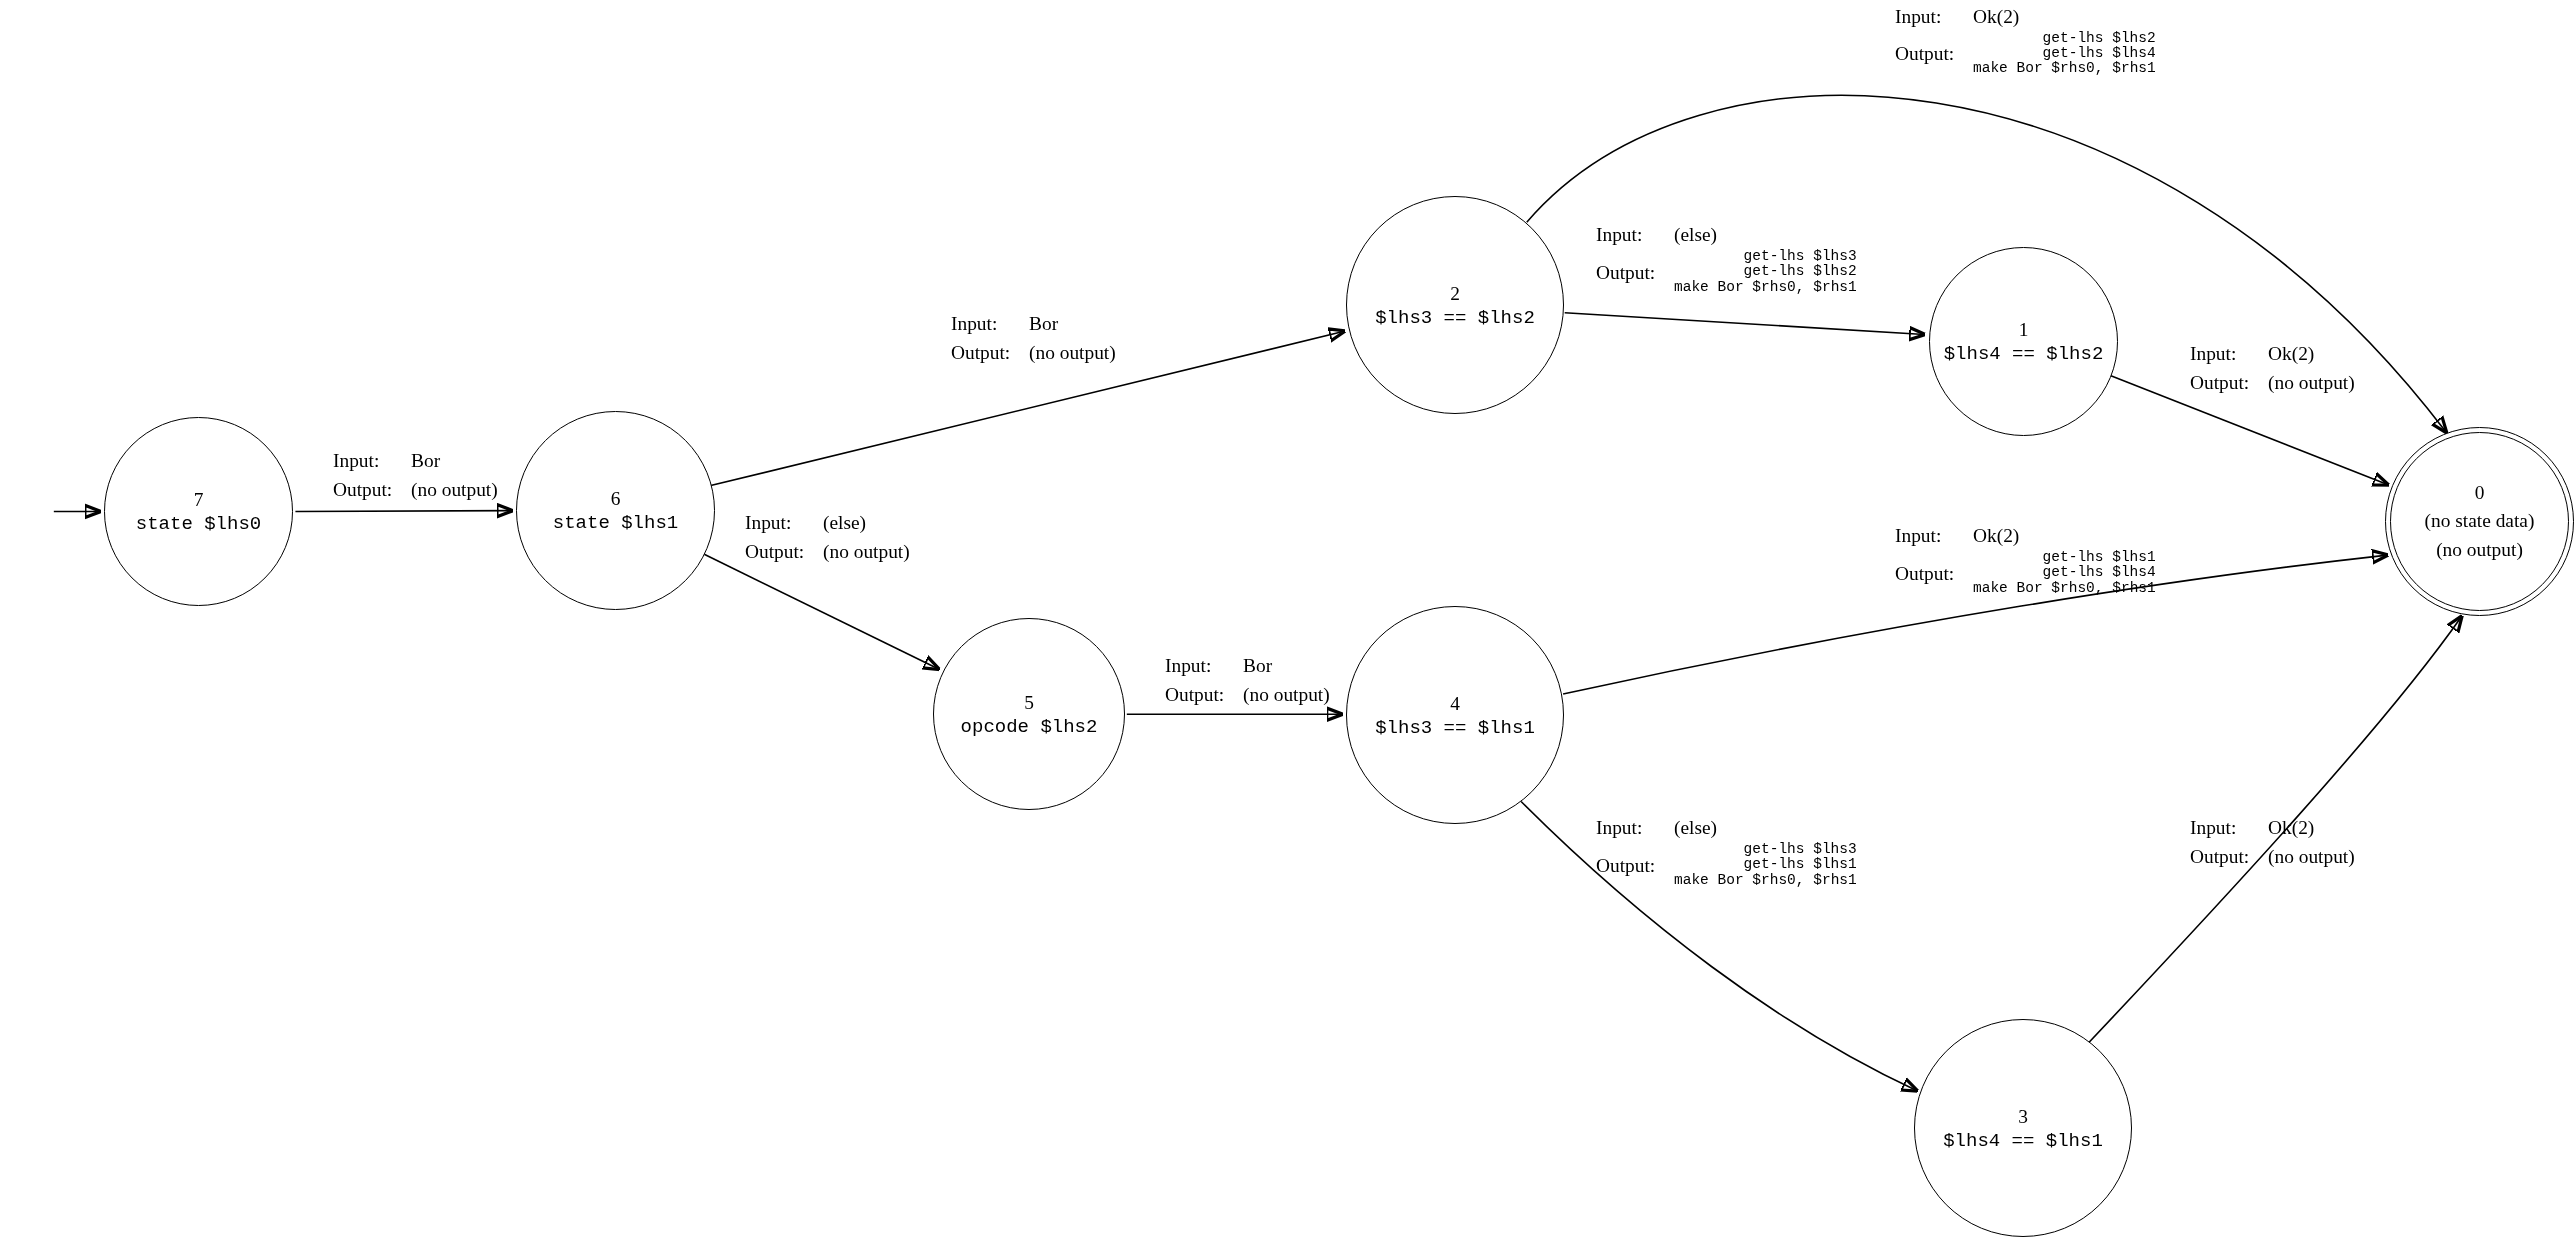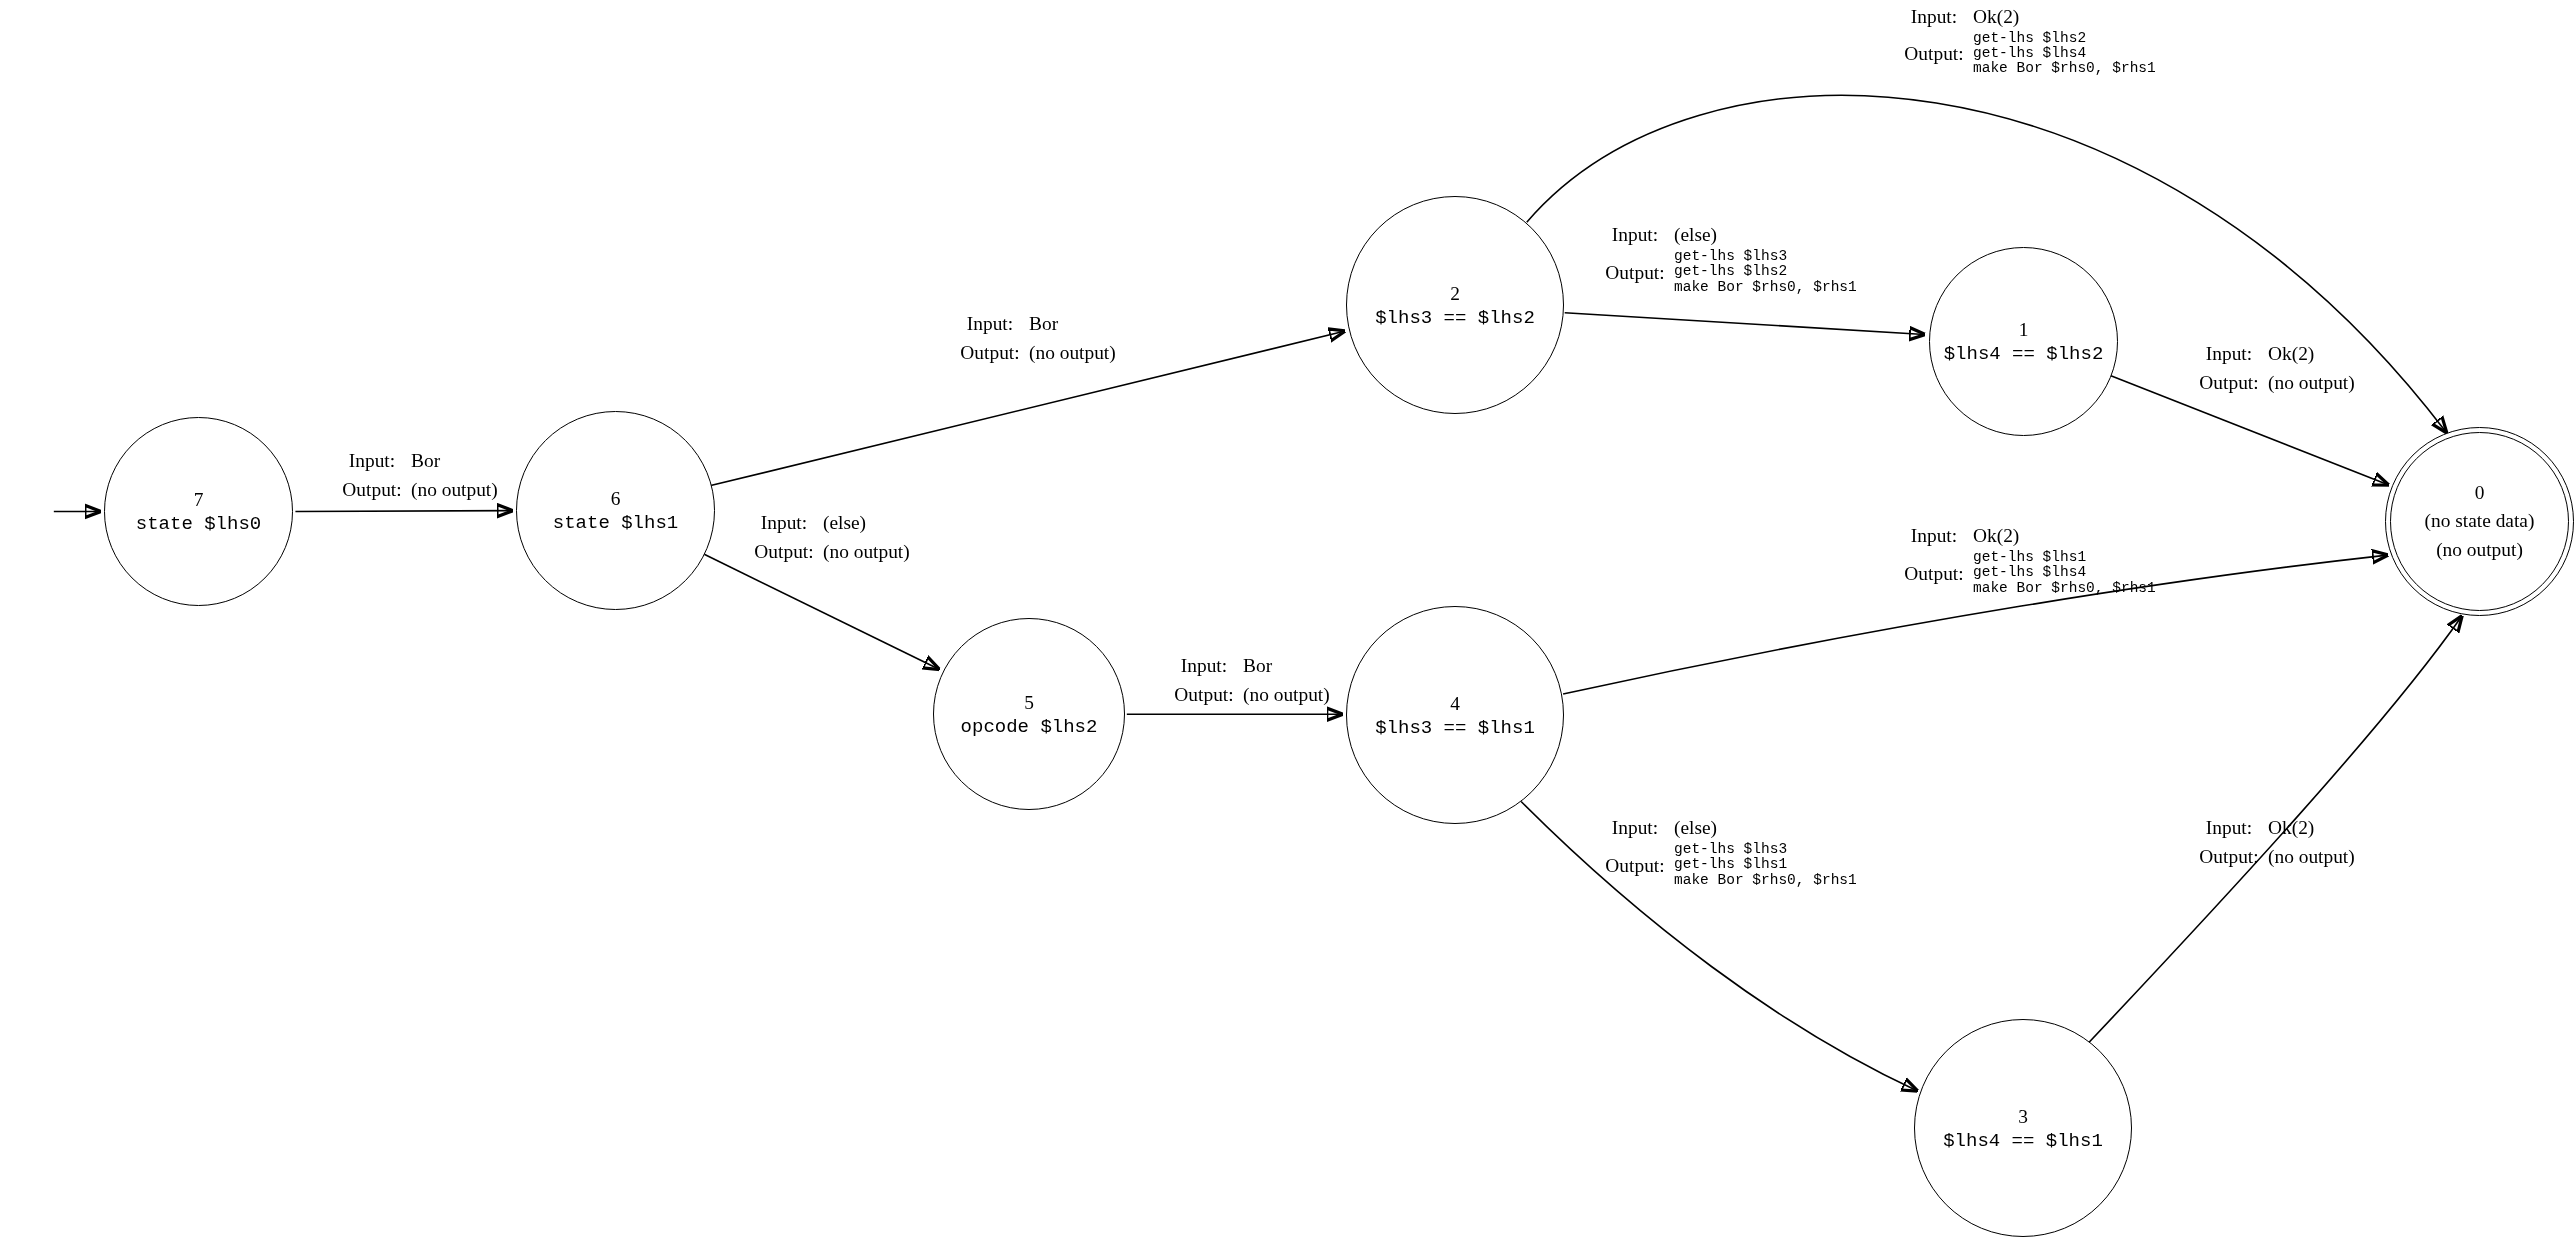--- a/index.html
+++ b/index.html
@@ -33,27 +33,27 @@
   .node0-inner {
     position: absolute;
     inset: 4px;
     border: 1.6px solid #000;
     border-radius: 50%;
     pointer-events: none;
   }
 
   .elabel { position: absolute; font-size: 19.4px; white-space: nowrap; }
   .erow { display: flex; line-height: 29px; }
-  .ekey { width: 78px; flex: 0 0 78px; text-align: center; }
+  .ekey { width: 78px; flex: 0 0 78px; }
   .outrow { align-items: center; }
   .emono {
     font-family: "Liberation Mono", monospace;
     font-size: 14.5px;
     line-height: 15.4px;
-    text-align: left;
+    text-align: right;
   }
 </style>
 </head>
 <body>
 
 <div id="canvas">
 
   <svg id="edge-layer" xmlns="http://www.w3.org/2000/svg" viewBox="0 0 3187 1531" width="2576" height="1237">
     <defs>
       <marker id="arrow" viewBox="0 0 10 10" refX="9.3" refY="5" markerWidth="10" markerHeight="10" orient="auto">

